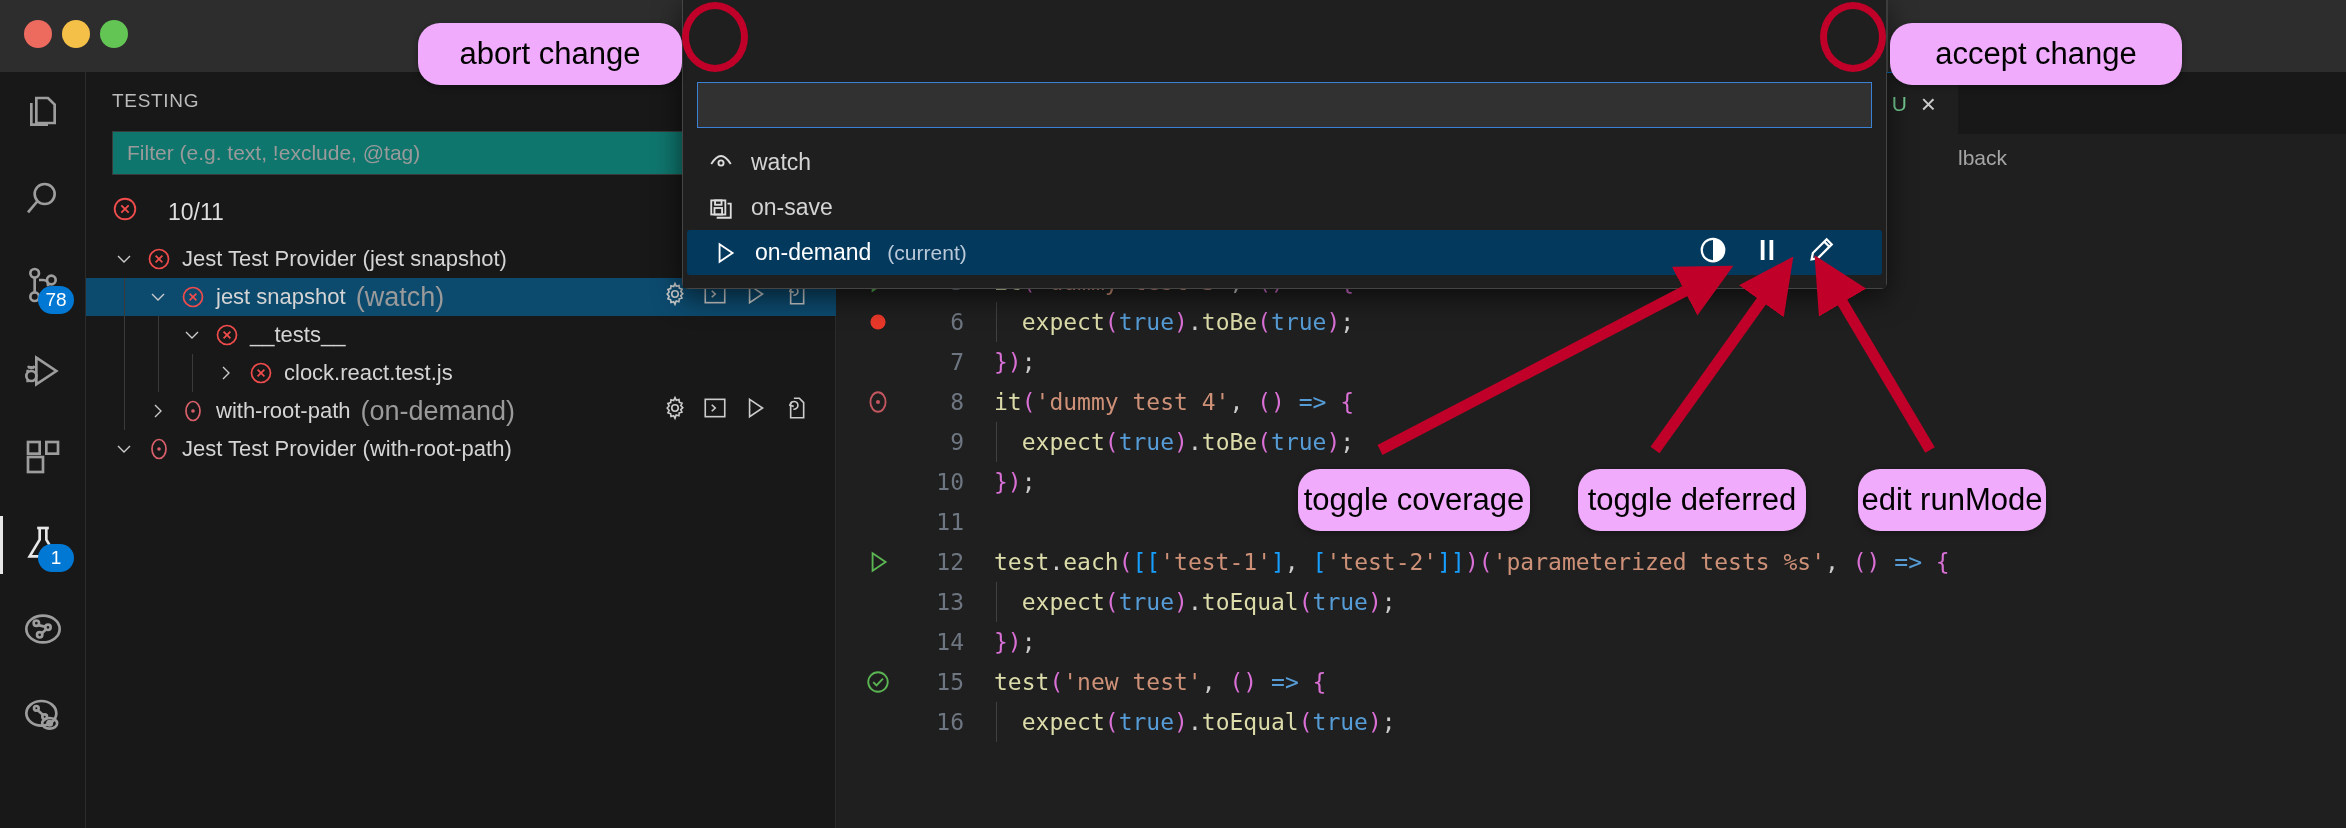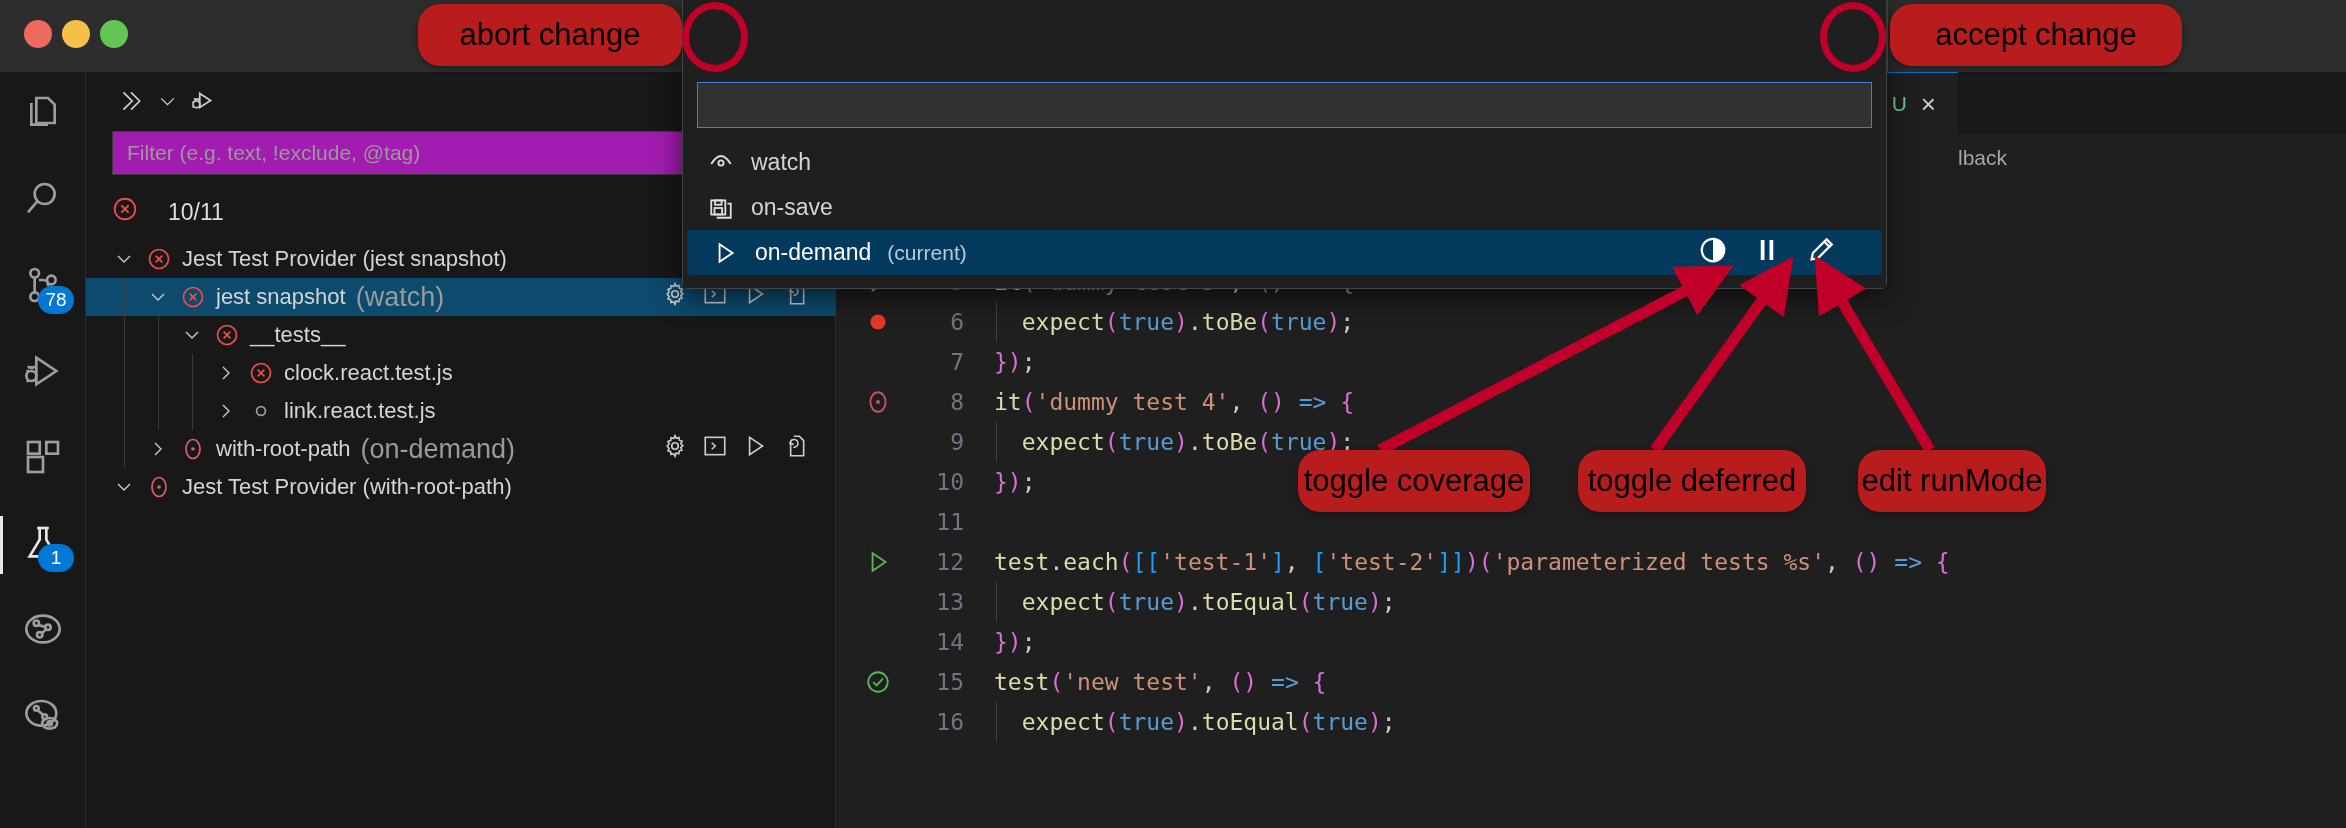--- a/index.html
+++ b/index.html
@@ -48,21 +48,21 @@
     position:absolute; left:0; top:0; width:750px; height:58px;
     display:flex; align-items:center; padding:0 14px 0 26px;
   }
   #panel-title { font-size:19px; letter-spacing:.7px; color:#bbb; flex:1; }
   .hdr-ico { width:34px; height:34px; display:flex; align-items:center; justify-content:center; margin-left:2px; }
   .hdr-ico svg { width:26px; height:26px; stroke:#ccc; fill:none; stroke-width:1.6; }
   .hdr-ico.small svg { width:19px; height:19px; }
 
   #filterbox {
     position:absolute; left:26px; top:59px; width:700px; height:44px;
-    background:#a21caf; border:1px solid #3a3a3a;
+    background:#0f766e; border:1px solid #3a3a3a;
     display:flex; align-items:center; padding:12px 14px;
   }
   #filter-input {
     width:100%; background:transparent; border:0; outline:none; color:#ccc;
     font-size:21px; font-family:"Liberation Sans",sans-serif;
   }
   #filter-input::placeholder { color:#9a9a9a; }
 
   #summary {
     position:absolute; left:26px; top:118px; height:44px;
@@ -155,23 +155,23 @@
   .qp-ico { width:28px; height:28px; display:flex; align-items:center; justify-content:center; }
   .qp-ico svg { width:26px; height:26px; stroke:#ddd; fill:none; stroke-width:1.7; }
   .qp-row.active .qp-ico svg { stroke:#fff; }
   .qp-sub { color:#9d9d9d; font-size:21px; }
   .qp-row.active .qp-sub { color:#b9c9d8; }
   .qp-actions { margin-left:auto; display:flex; align-items:center; gap:24px; padding-right:22px; }
   .qp-actions svg { width:30px; height:30px; }
 
   
   .callout {
-    position:absolute; background:#b91c1c; color:#000; border-radius:22px;
+    position:absolute; background:#f0abfc; color:#000; border-radius:22px;
     font-size:31px; display:flex; align-items:center; justify-content:center;
-    font-family:"Liberation Sans", sans-serif; z-index:80; box-shadow:0 2px 6px rgba(0,0,0,.35);
+    font-family:"Liberation Sans", sans-serif; z-index:80; box-shadow:0 2px 6px rgba(0,0,0,.35);margin-top:19px;
   }
   .hl-ellipse {
     position:absolute; border:7px solid #c00028; border-radius:50%; z-index:90;
   }
   #arrows { position:absolute; left:0; top:0; width:2346px; height:828px; z-index:70; pointer-events:none; }
 </style>
 </head>
 <body>
 
 <div id="titlebar">
@@ -255,20 +255,21 @@
           <path d="M8.8 9.1l3.5 3"></path>
           <ellipse cx="16" cy="17" rx="4.5" ry="3.2"></ellipse>
           <circle cx="16" cy="17" r="1.3"></circle>
         </svg>
     </span>
   </div>
 </div>
 
 <div id="sidebar">
   <div id="panel-header">
+    <span id="panel-title">TESTING</span>
     <span class="hdr-ico">
       <svg viewBox="0 0 24 24">
           <path d="M5 4l8 8-8 8"></path>
           <path d="M12 4l8 8-8 8"></path>
         </svg>
     </span>
     <span class="hdr-ico small">
       <svg viewBox="0 0 24 24">
           <path d="M4 8l8 8 8-8"></path>
         </svg>
@@ -370,36 +371,20 @@
             <path d="M8 4l8 8-8 8"></path>
           </svg>
         </span>
         <span class="statico">
           <svg viewBox="0 0 24 24">
             <circle cx="12" cy="12" r="9.5" fill="none" stroke="#f14c4c" stroke-width="1.7"></circle>
             <path d="M8.6 8.6l6.8 6.8M15.4 8.6l-6.8 6.8" stroke="#f14c4c" stroke-width="1.7" fill="none"></path>
           </svg>
         </span>
         <span>clock.react.test.js</span>
-      </div>
-      <div class="row" style="padding-left: 128px;">
-        <div style="position: absolute; top: 0px; bottom: 0px; width: 1px; background: rgb(58, 58, 58); left: 38px;"></div>
-        <div style="position: absolute; top: 0px; bottom: 0px; width: 1px; background: rgb(58, 58, 58); left: 72px;"></div>
-        <div style="position: absolute; top: 0px; bottom: 0px; width: 1px; background: rgb(58, 58, 58); left: 106px;"></div>
-        <span class="twisty">
-          <svg viewBox="0 0 24 24">
-            <path d="M8 4l8 8-8 8"></path>
-          </svg>
-        </span>
-        <span class="statico">
-          <svg viewBox="0 0 24 24">
-            <circle cx="12" cy="12" r="4.4" fill="none" stroke="#9a9a9a" stroke-width="1.8"></circle>
-          </svg>
-        </span>
-        <span>link.react.test.js</span>
       </div>
       <div class="row" style="padding-left: 60px;">
         <div style="position: absolute; top: 0px; bottom: 0px; width: 1px; background: rgb(58, 58, 58); left: 38px;"></div>
         <span class="twisty">
           <svg viewBox="0 0 24 24">
             <path d="M8 4l8 8-8 8"></path>
           </svg>
         </span>
         <span class="statico">
           <svg viewBox="0 0 24 24">

